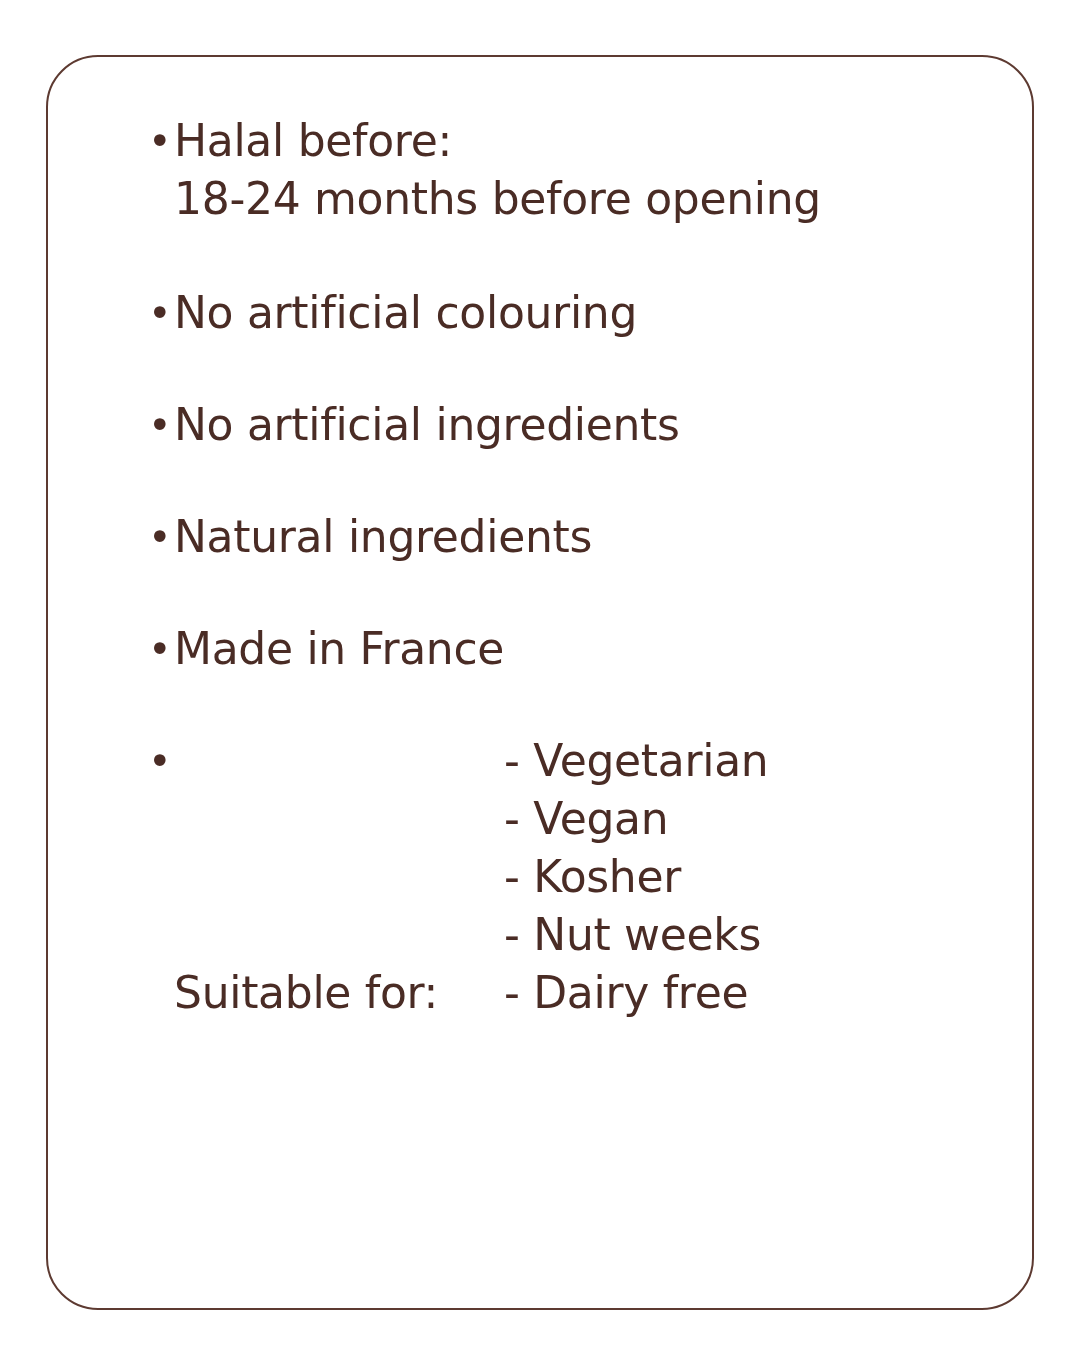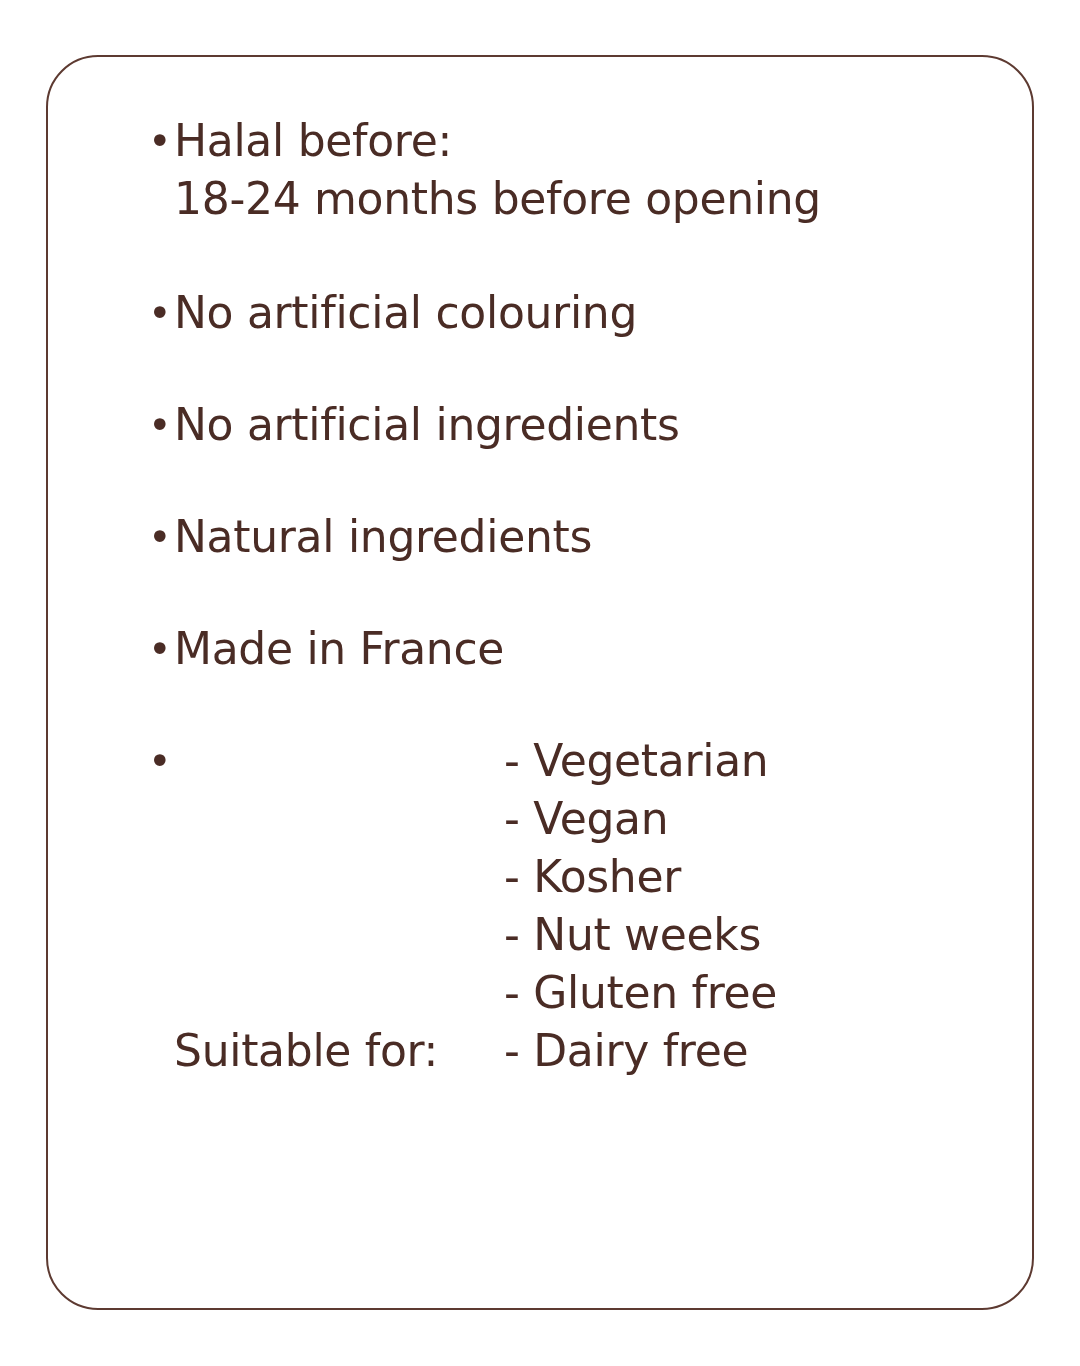--- a/index.html
+++ b/index.html
@@ -146,24 +146,20 @@
               <div class="suitable-entry">
                 <span>-</span>
                 <span>Kosher</span>
               </div>
               <div class="suitable-entry">
                 <span>-</span>
                 <span>Nut weeks</span>
               </div>
               <div class="suitable-entry">
                 <span>-</span>
-                <span>Gluten free</span>
-              </div>
-              <div class="suitable-entry">
-                <span>-</span>
                 <span>Dairy free</span>
               </div>
             </div>
           </div>
         </div>
       </div>
 
     </div>
   </div>
 </div>

